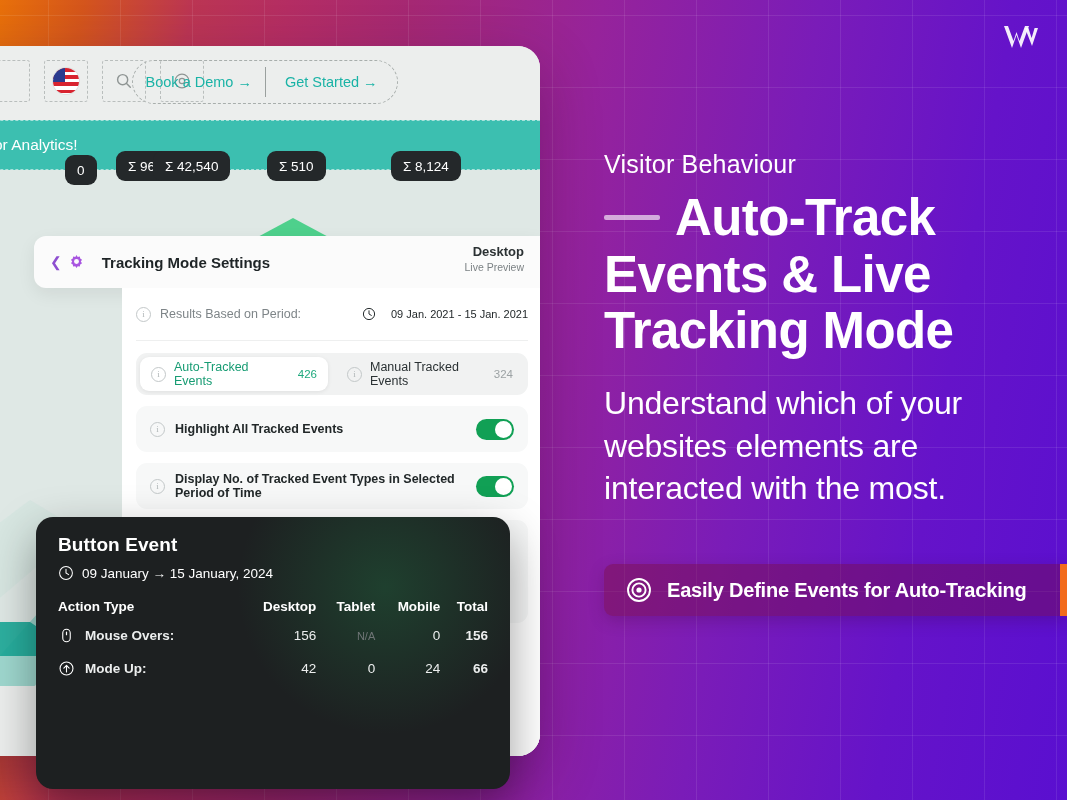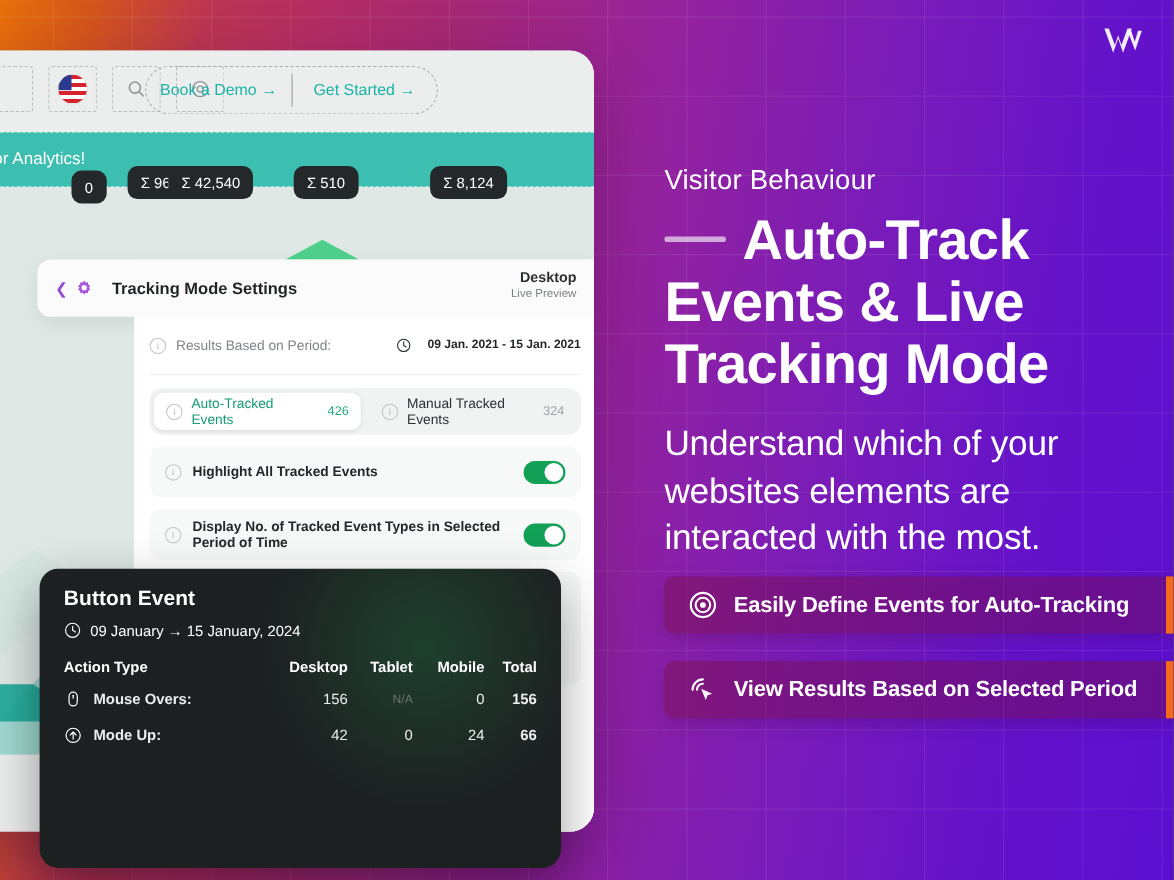--- a/index.html
+++ b/index.html
@@ -118,21 +118,21 @@
   .tms-device .d1{font-size:13px;font-weight:bold;color:#2b3133;}
   .tms-device .d2{font-size:10.5px;color:#7c8285;margin-top:2px;}
 
   .tms-body{position:absolute;left:0;top:52px;right:0;bottom:0;background:#fff;padding:0 14px;box-sizing:border-box;}
 
   .row-period{
     display:flex;align-items:center;height:52px;
     border-bottom:1px solid #eeefef;justify-content:space-between;
   }
   .lbl-muted{color:#7e8588;font-size:12.5px;}
-  .period-right{display:flex;gap:15px;color:#22282a;font-size:11px;font-weight:bold;}
+  .period-right{display:flex;align-items:center;gap:15px;color:#22282a;font-size:11px;font-weight:normal;}
 
   .ico-i{
     width:13px;height:13px;border-radius:50%;border:1.2px solid #c3c8c9;
     color:#b0b6b7;font-size:9px;line-height:12px;text-align:center;flex:none;
     font-family:"Liberation Serif",serif;
   }
 
   .tabs{
     display:flex;margin-top:12px;background:#f1f2f2;border-radius:11px;height:42px;align-items:center;
   }
@@ -208,21 +208,21 @@
     font-size:32px;line-height:1.33;font-weight:400;letter-spacing:-.2px;
   }
   .pill{
     position:absolute;left:0;width:463px;height:52px;display:flex;align-items:center;gap:15px;
     background:rgba(120,12,60,.42);
     border-radius:9px 0 0 9px;padding-left:22px;box-sizing:border-box;
     font-size:20px;font-weight:bold;letter-spacing:-.2px;
     box-shadow:0 5px 16px rgba(60,0,40,.22);
   }
   .pill .bar{position:absolute;right:0;top:0;width:7px;height:100%;background:#f26b1d;}
-  .pill1{top:524px;}
+  .pill1{top:564px;}
   .pill2{top:601px;}
 </style>
 </head>
 <body>
 
 <div class="stage">
 
   <div class="bg-gradient"></div>
   <div class="bg-grid"></div>
 
@@ -438,24 +438,15 @@
     <div class="pill pill1">
       <svg width="26" height="26" viewBox="0 0 26 26">
         <circle cx="13" cy="13" r="11" fill="none" stroke="#fff" stroke-width="1.9"></circle>
         <circle cx="13" cy="13" r="6.6" fill="none" stroke="#fff" stroke-width="1.9"></circle>
         <circle cx="13" cy="13" r="2.6" fill="#fff"></circle>
       </svg>
       <span>Easily Define Events for Auto-Tracking</span>
       <span class="bar"></span>
     </div>
 
-    <div class="pill pill2">
-      <svg width="26" height="26" viewBox="0 0 26 26">
-        <path d="M3.6 13A9.4 9.4 0 0 1 13 3.6" fill="none" stroke="#fff" stroke-width="1.9" stroke-linecap="round"></path>
-        <path d="M7.6 13A5.4 5.4 0 0 1 13 7.6" fill="none" stroke="#fff" stroke-width="1.9" stroke-linecap="round"></path>
-        <path d="M11.4 12.1l10 4.6-4.2 1.4-1.6 4.3z" fill="#fff"></path>
-      </svg>
-      <span>View Results Based on Selected Period</span>
-      <span class="bar"></span>
-    </div>
   </div>
 
 </div>
 
 </body></html>

